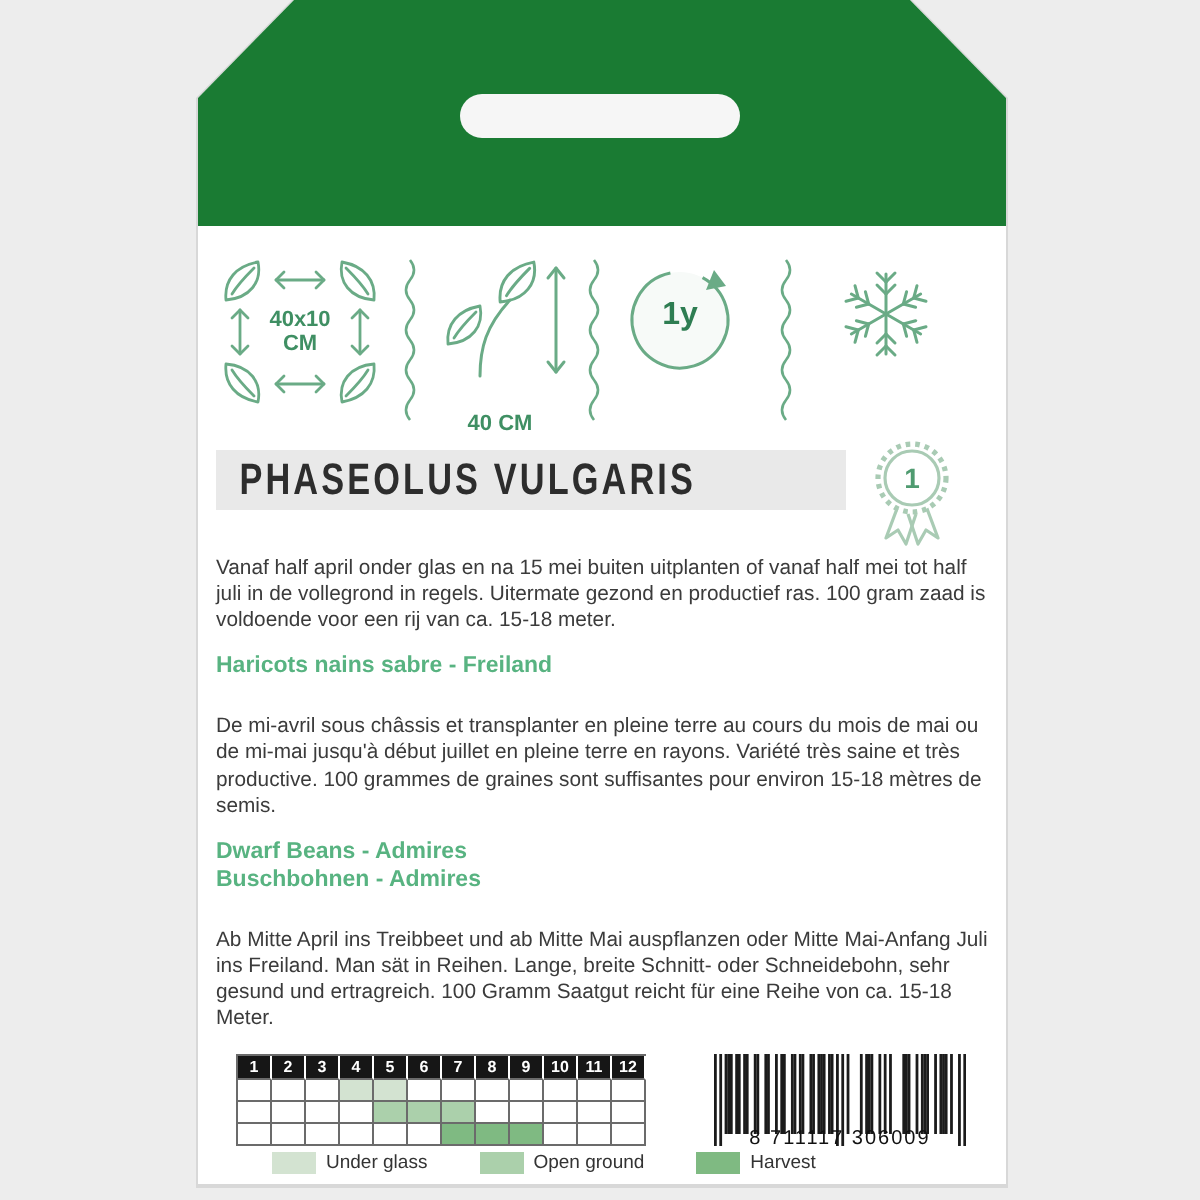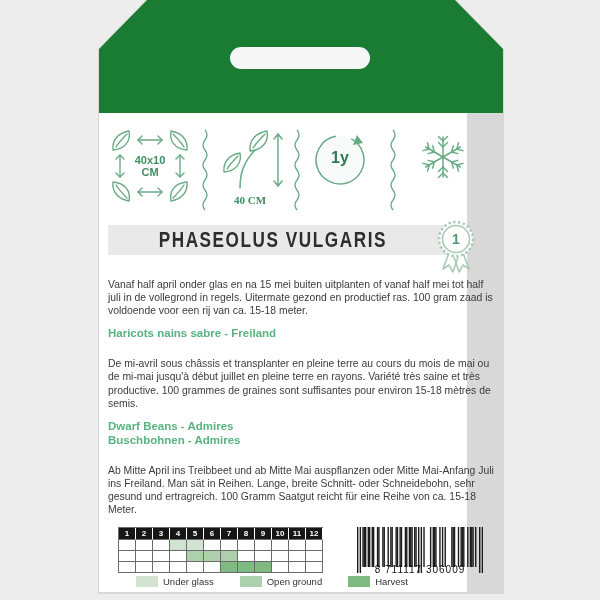--- a/index.html
+++ b/index.html
@@ -1,33 +1,33 @@
 <!DOCTYPE html>
 <html><head>
 <meta charset="utf-8">
 <style>
   html,body{margin:0;padding:0;}
   body{font-family:"Liberation Sans", sans-serif; background:#ededed;}
   .stage{position:relative;width:600px;height:600px;background:#ededed;overflow:hidden;}
-  .packet{position:absolute;left:99px;top:0;width:368px;height:592px;background:#ffffff;
+  .packet{position:absolute;left:99px;top:0;width:404px;height:592px;background:#ffffff;
           clip-path:polygon(0 49px,48px 0,356px 0,404px 49px,404px 100%,0 100%);
   }
   .packet-shadow{position:absolute;left:98px;top:0;width:406px;height:594px;background:#d8d8d8;
           clip-path:polygon(0 49px,48px 0,358px 0,406px 49px,406px 100%,0 100%);}
   .header{position:absolute;left:0;top:0;width:404px;height:113px;background:#1a7b33;}
   .slot{position:absolute;left:131px;top:47px;width:140px;height:22px;border-radius:11px;background:#f6f6f6;}
   .icons-row{position:absolute;left:0;top:120px;width:404px;height:105px;}
   .icon-box{position:absolute;}
   .icon-label{position:absolute;left:0;right:0;text-align:center;font-weight:bold;color:#3f8f63;}
   .spacing-l1{top:26px;font-size:11px;}
   .spacing-l2{top:38px;font-size:11px;}
-  .height-l{top:64px;font-size:11px;font-family:Liberation Serif, serif;}
+  .height-l{top:76px;font-size:11px;}
   .cycle-l{top:17px;font-size:16px;color:#2e7d52;}
   .divider{position:absolute;top:8px;}
-  .title-bar{position:absolute;left:9px;top:225px;width:315px;height:30px;background:#e9e9e9;padding-left:39px;}
+  .title-bar{position:absolute;left:9px;top:225px;width:315px;height:30px;background:#e9e9e9;}
   .title-text{display:inline-block;font-size:22px;font-weight:bold;color:#2d2d2d;letter-spacing:2px;
               transform:scaleX(0.78);transform-origin:left center;padding-left:15px;line-height:30px;white-space:nowrap;}
   .badge{position:absolute;left:331px;top:218px;}
   .sections{position:absolute;left:9px;top:260px;width:388px;}
   .sec-h{margin:0 0 2px 0;font-size:11.5px;font-weight:bold;color:#58b381;}
   .sec-p{margin:18px 0 10px 0;font-size:10.4px;line-height:1.26;color:#3b3b3b;}
   .calendar{position:absolute;left:19px;top:527px;}
   .cal-grid{display:grid;grid-template-columns:repeat(12,17px);grid-template-rows:12px 11px 11px 11px;
             border-left:1px solid #6b6b6b;border-top:1px solid #6b6b6b;width:204px;}
   .cal-head{background:#161616;color:#ffffff;font-size:8px;font-weight:bold;text-align:center;line-height:12px;

